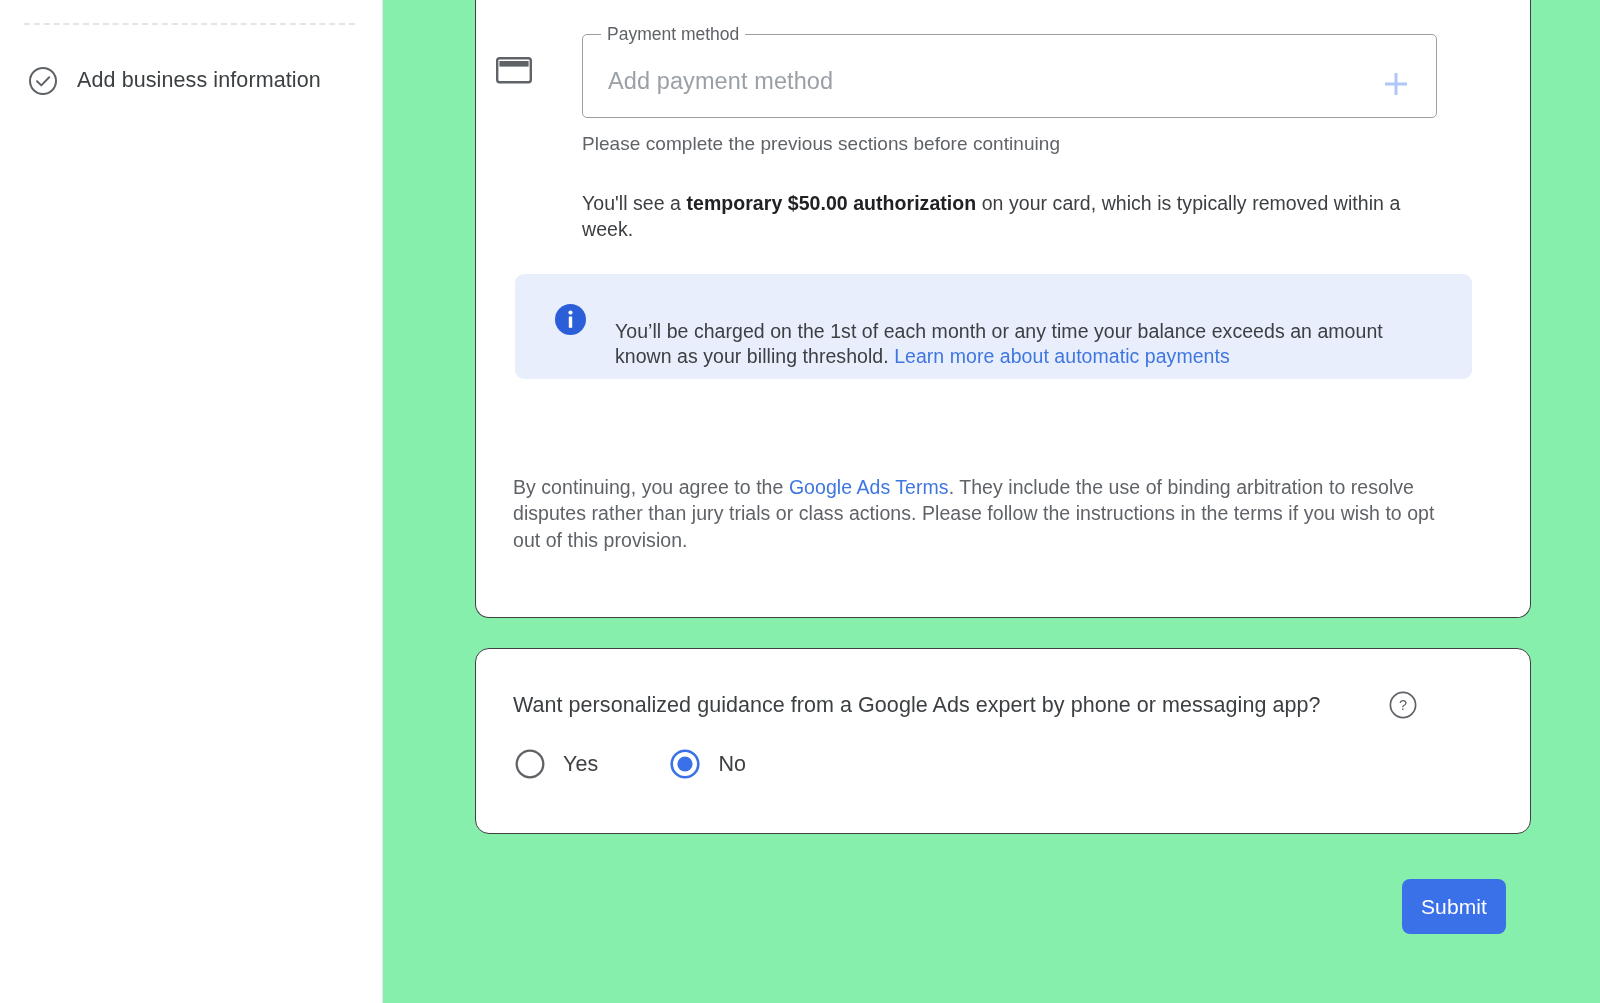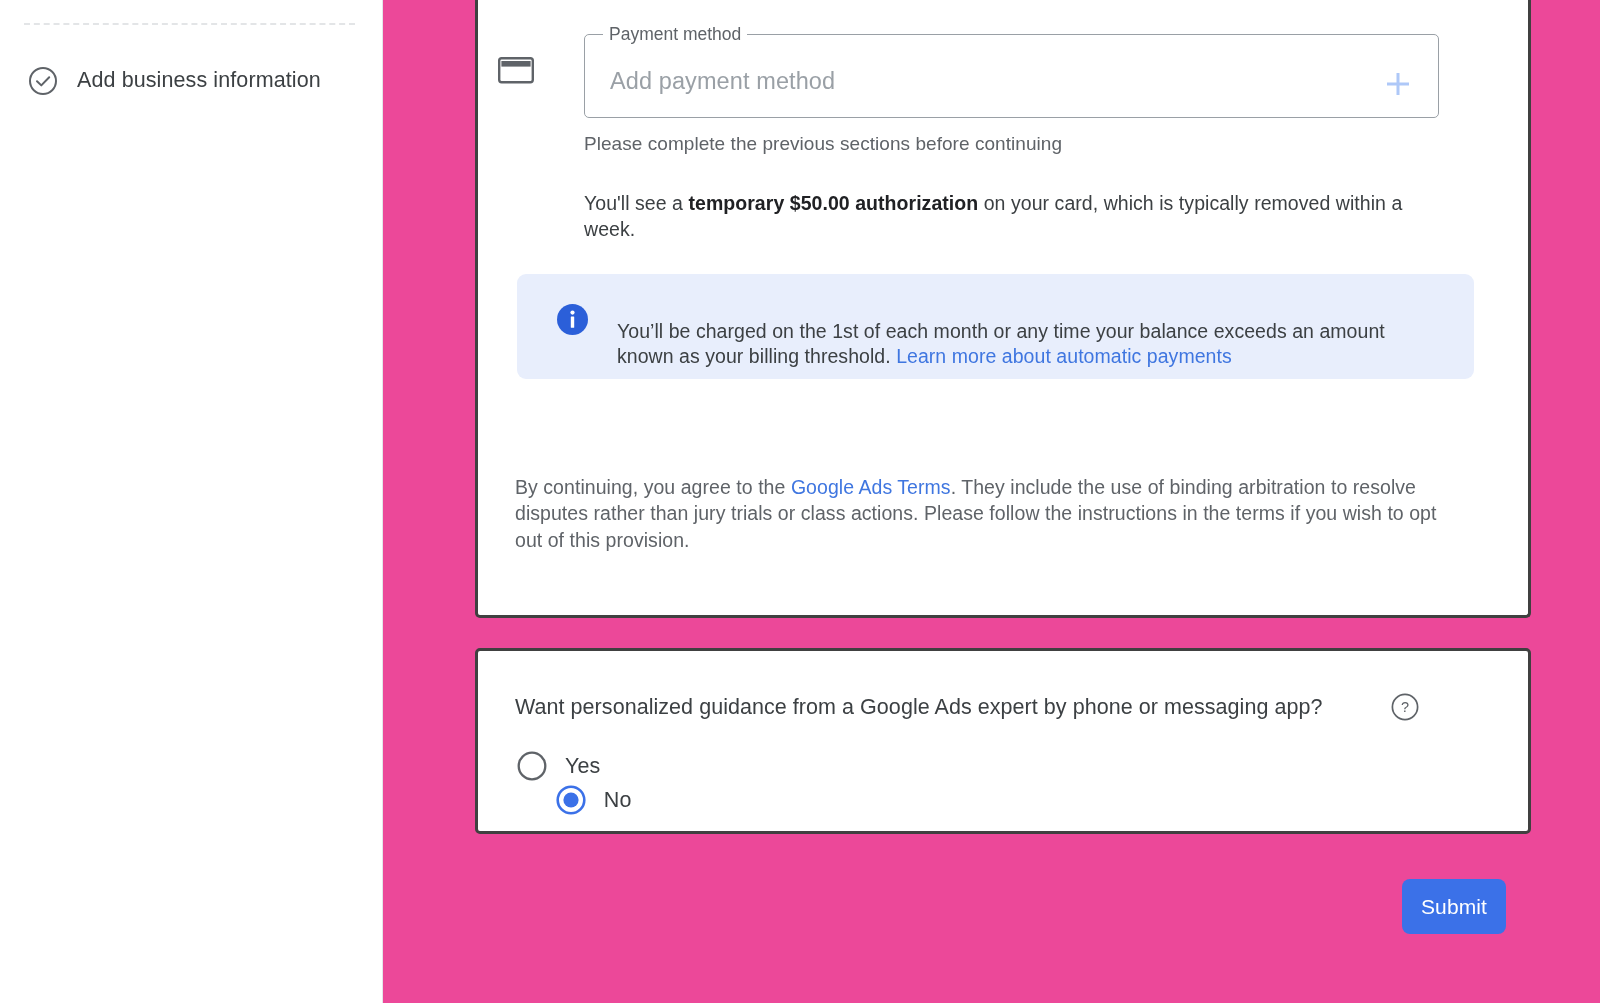--- a/index.html
+++ b/index.html
@@ -66,30 +66,30 @@
   }
   .step.current .step-label {
     font-weight: bold;
     color: #202124;
   }
 
   
   .main {
     flex: 1 1 auto;
     height: 1003px;
-    background: #ec4899;
+    background: #86efac;
     position: relative;
     overflow: hidden;
   }
 
   .card {
     position: absolute;
     background: #ffffff;
-    border: 3px solid #404040;
-    border-radius: 5px;
+    border: 1px solid #404040;
+    border-radius: 14px;
   }
 
   
   #payment-card {
     left: 92px;
     top: -70px;
     width: 1056px;
     height: 688px;
     border-top-left-radius: 0;
     border-top-right-radius: 0;
@@ -238,21 +238,20 @@
     width: 28px;
     height: 28px;
     cursor: pointer;
   }
   .radio-group {
     position: absolute;
     left: 37px;
     top: 98px;
     display: flex;
     align-items: center;
-    flex-direction: column;
   }
   .radio-opt {
     display: flex;
     align-items: center;
     cursor: pointer;
     margin-right: 70px;
   }
   .radio-opt:last-child { margin-right: 0; }
   .radio-box {
     width: 34px;

